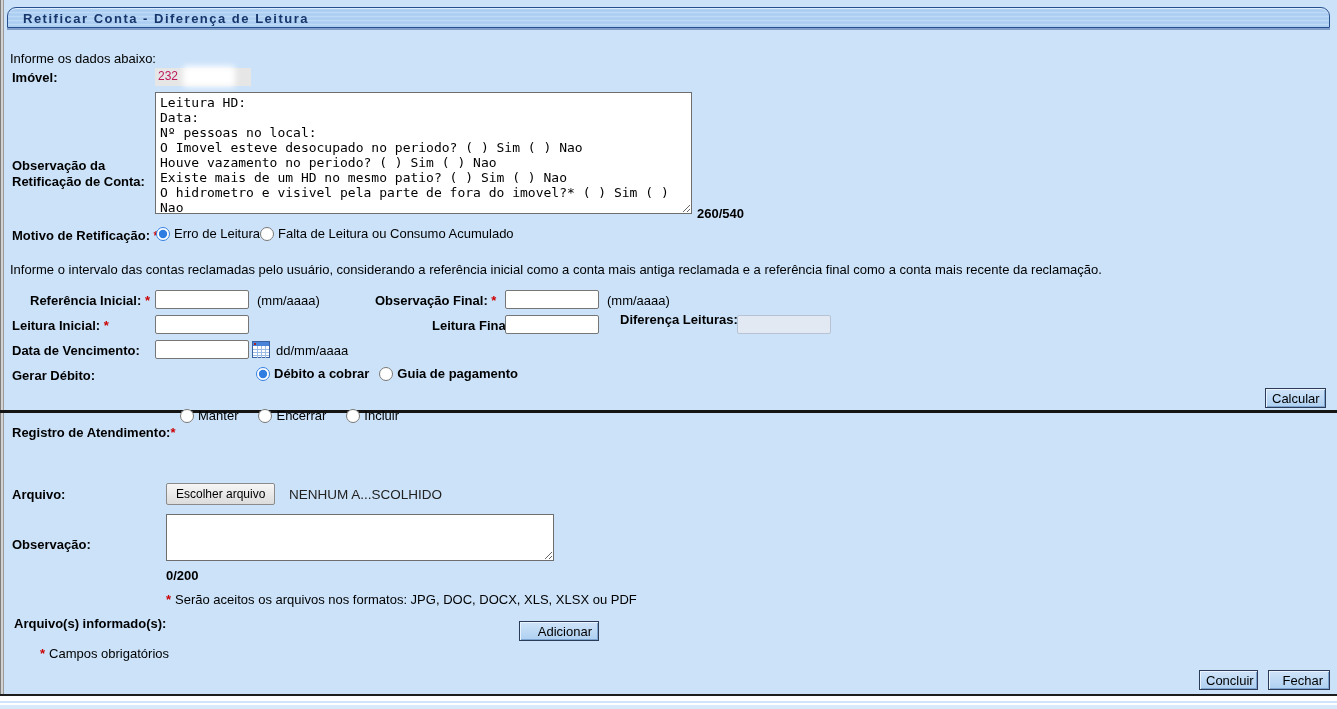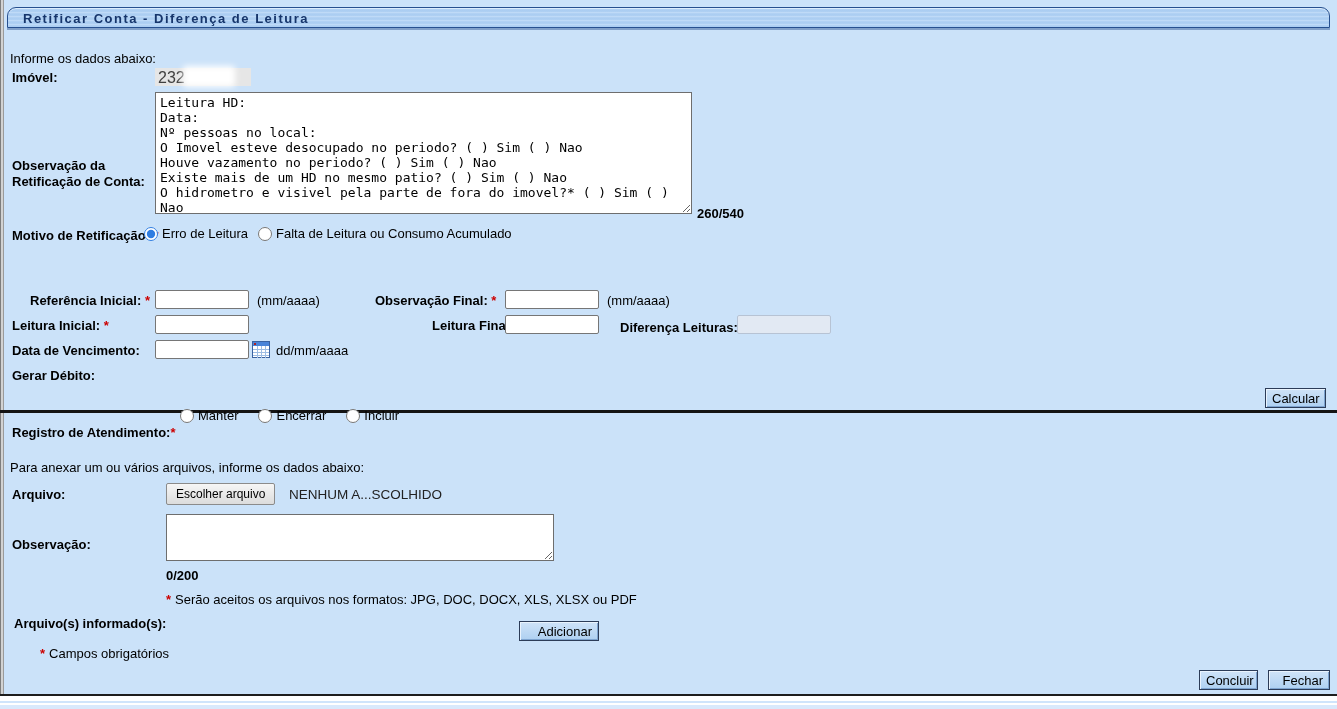--- a/index.html
+++ b/index.html
@@ -26,39 +26,39 @@
 
   textarea { border:1px solid #6e6e6e; background:#fff; font-size:13px; }
   #ta-obs1 { position:absolute; left:155px; top:92px; width:537px; height:122px;
     font-family:"DejaVu Sans Mono","Liberation Mono",monospace; font-size:13px; line-height:15px; padding:2px 4px; resize:both; }
   #ta-obs2 { position:absolute; left:166px; top:514px; width:388px; height:47px;
     font-family:"Liberation Sans",sans-serif; padding:2px 4px; resize:both; }
 
   #intro { left:10px; top:51px; }
   #lbl-imovel { left:12px; top:70px; }
   #imovel-strip { position:absolute; left:155px; top:68px; width:96px; height:18px; background:#e6e6e6; }
-  #imovel-value { position:absolute; left:3px; top:1px; font-size:16px; color:#404040; }
+  #imovel-value { position:absolute; left:3px; top:1px; font-size:12px; color:#be185d; }
   #imovel-redact { position:absolute; left:28px; top:-2px; width:52px; height:21px; background:#fff; filter:blur(3px); border-radius:3px; }
   #lbl-obs1 { left:12px; top:158px; width:136px; white-space:normal; line-height:16px; }
   #cnt-obs1 { left:697px; top:206px; font-weight:bold; }
 
   #lbl-motivo { left:12px; top:228px; }
   .radio-row { position:absolute; display:flex; align-items:center; font-size:13px; }
   .radio-row label { display:flex; align-items:center; cursor:default; }
   .radio-row input[type=radio] { width:14px; height:14px; margin:0 4px 0 0; accent-color:#2f7de1; }
-  #row-motivo { left:144px; top:226px; gap:10px; }
+  #row-motivo { left:156px; top:226px; }
   #row-gerar { left:256px; top:366px; gap:10px; font-weight:bold; }
   #row-registro { left:180px; top:408px; gap:20px; }
 
   #info-intervalo { left:10px; top:262px; }
   #lbl-refini { left:30px; top:293px; } #in-refini { left:155px; top:290px; } #hint-refini { left:257px; top:293px; }
   #lbl-reffin { left:375px; top:293px; } #in-reffin { left:505px; top:290px; } #hint-reffin { left:607px; top:293px; }
   #lbl-leiini { left:12px; top:318px; } #in-leiini { left:155px; top:315px; }
   #lbl-leifin { left:432px; top:318px; } #in-leifin { left:505px; top:315px; }
-  #lbl-dif   { left:620px; top:320px; } #in-dif   { left:737px; top:315px; }
+  #lbl-dif   { left:620px; top:312px; } #in-dif   { left:737px; top:315px; }
   #lbl-venc  { left:12px; top:343px; } #in-venc  { left:155px; top:340px; }
   #btn-cal { position:absolute; left:252px; top:341px; width:18px; height:17px; padding:0; border:0; background:transparent; cursor:pointer; }
   #hint-venc { left:276px; top:343px; }
   #lbl-gerar { left:12px; top:368px; }
 
   .btn-blue { position:absolute; height:20px; font-size:13px; font-family:"Liberation Sans",sans-serif;
     color:#000; background:linear-gradient(180deg,#cfe3f8 0%,#aed0f1 100%);
     border:1px solid #2c3c58; box-shadow:inset 1px 1px 0 #e9f3fd, inset -1px -1px 0 #7da3cf;
     text-align:right; padding:0 6px; cursor:pointer; }
   #btn-calcular { left:1265px; top:388px; width:61px; }
@@ -123,20 +123,21 @@
     <label>
       <input type="radio" name="motivo" checked="" style="">
       <span>Erro de Leitura</span>
     </label>
     <label>
       <input type="radio" name="motivo" style="">
       <span>Falta de Leitura ou Consumo Acumulado</span>
     </label>
   </div>
 
+  <div id="info-intervalo" class="txt">Informe o intervalo das contas reclamadas pelo usuário, considerando a referência inicial como a conta mais antiga reclamada e a referência final como a conta mais recente da reclamação.</div>
 
   <div id="lbl-refini" class="lbl">
     <span>Referência Inicial:</span>
     <span class="req">*</span>
   </div>
   <input id="in-refini" class="tb" style="">
   <div id="hint-refini" class="txt">(mm/aaaa)</div>
 
   <div id="lbl-reffin" class="lbl">
     <span>Observação Final:</span>
@@ -166,20 +167,30 @@
     <svg width="18" height="17" viewBox="0 0 18 17">
       <rect x="0.5" y="0.5" width="17" height="16" fill="#ffffff" stroke="#3a62a0"></rect>
       <rect x="1" y="1" width="16" height="4" fill="#4a84d8"></rect>
       <rect x="2" y="2" width="2" height="2" fill="#b02020"></rect>
       <path d="M1 8.5h16M1 11.5h16M1 14.5h16M5.5 5v12M9.5 5v12M13.5 5v12" stroke="#9dbde4" stroke-width="1" fill="none"></path>
     </svg>
   </button>
   <div id="hint-venc" class="txt">dd/mm/aaaa</div>
 
   <div id="lbl-gerar" class="lbl">Gerar Débito:</div>
+  <div id="row-gerar" class="radio-row">
+    <label>
+      <input type="radio" name="gerar" checked="" style="">
+      <span>Débito a cobrar</span>
+    </label>
+    <label>
+      <input type="radio" name="gerar" style="">
+      <span>Guia de pagamento</span>
+    </label>
+  </div>
 
   <button id="btn-calcular" class="btn-blue">Calcular</button>
 
   <div id="sep1"></div>
 
   <div id="lbl-registro" class="lbl">
     <span>Registro de Atendimento:</span><span class="req">*</span>
   </div>
   <div id="row-registro" class="radio-row">
     <label>
@@ -189,21 +200,20 @@
     <label>
       <input type="radio" name="registro" style="">
       <span>Encerrar</span>
     </label>
     <label>
       <input type="radio" name="registro" style="">
       <span>Incluir</span>
     </label>
   </div>
 
-  <div id="info-anexo" class="txt">Para anexar um ou vários arquivos, informe os dados abaixo:</div>
 
   <div id="lbl-arquivo" class="lbl">Arquivo:</div>
   <button id="btn-file">Escolher arquivo</button>
   <div id="file-status" class="txt">NENHUM A...SCOLHIDO</div>
 
   <div id="lbl-obs2" class="lbl">Observação:</div>
   <textarea id="ta-obs2" spellcheck="false" style=""></textarea>
   <div id="cnt-obs2" class="txt">0/200</div>
 
   <div id="note-formatos" class="txt">

